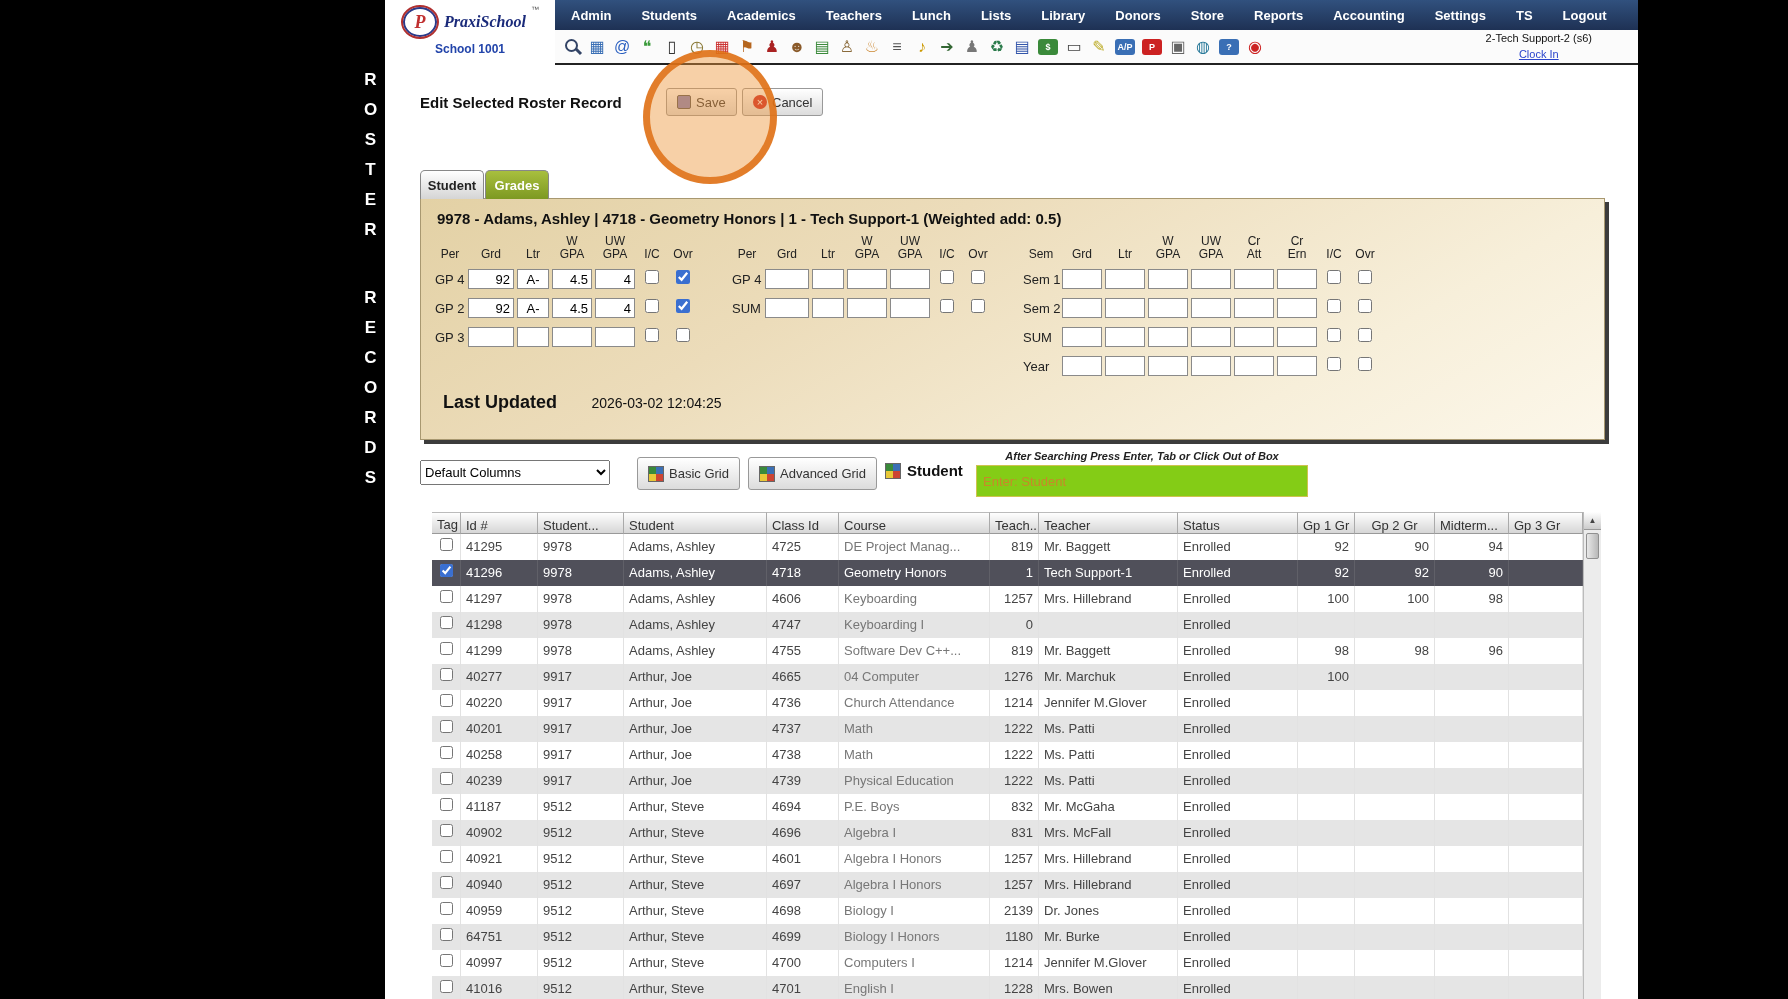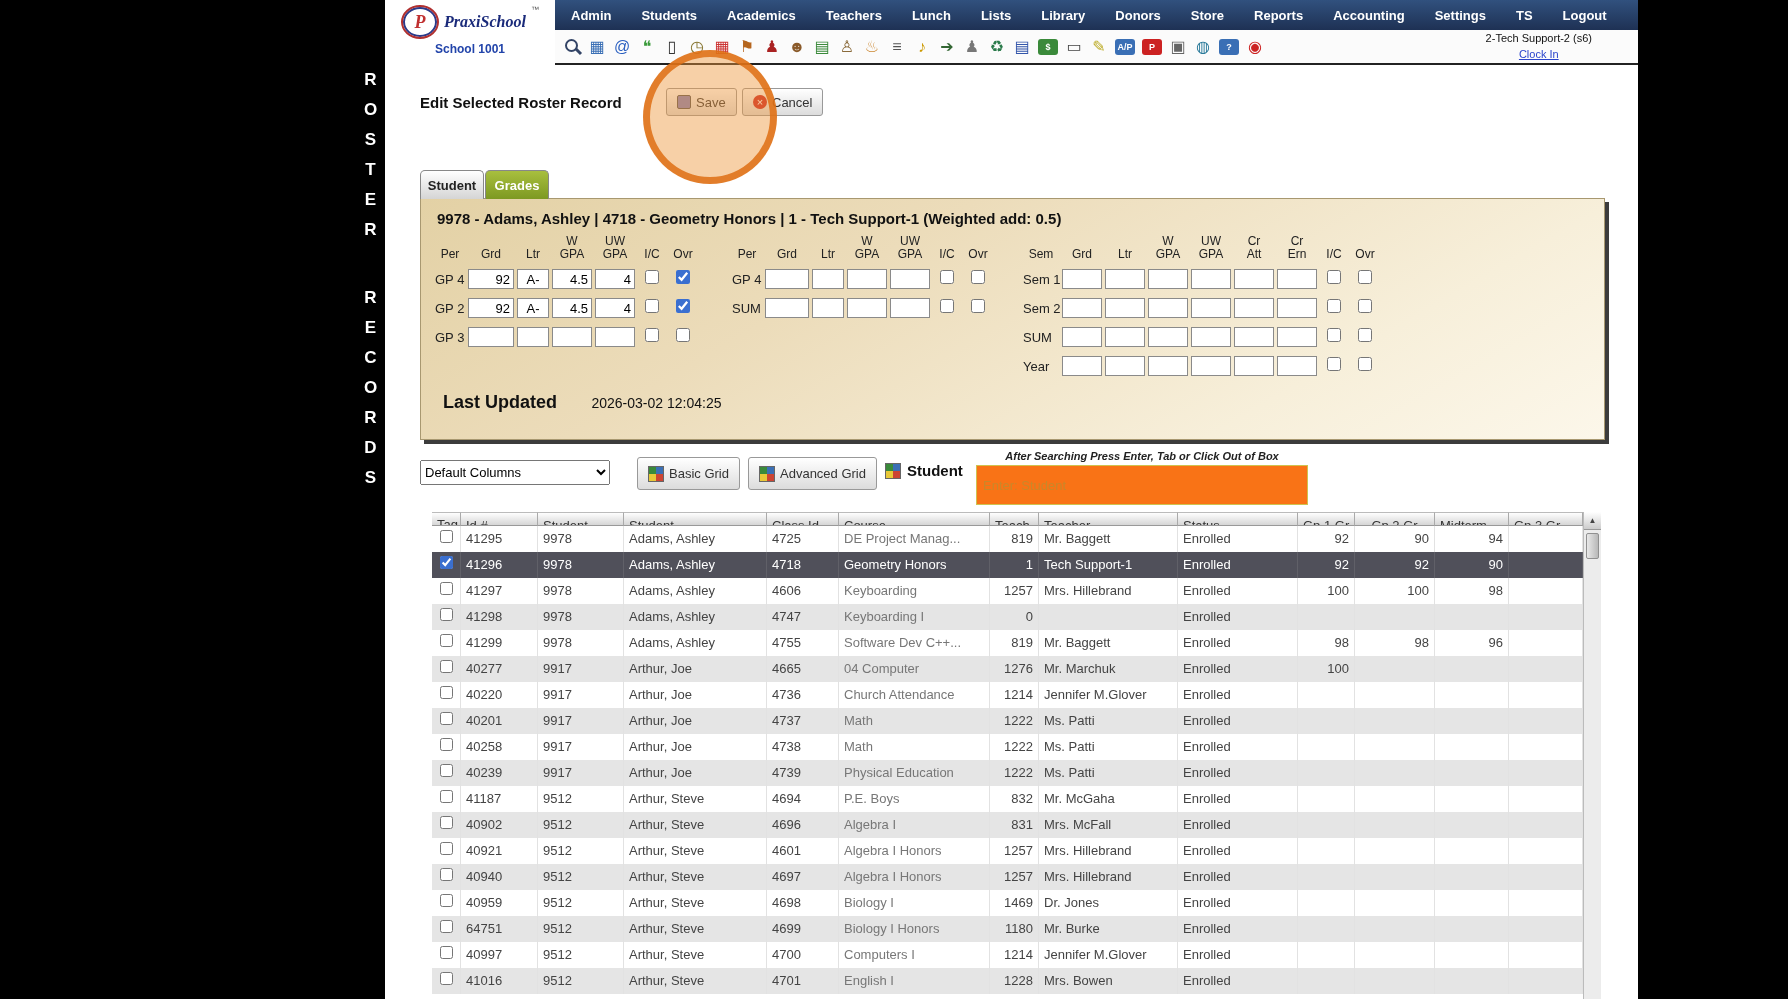--- a/index.html
+++ b/index.html
@@ -71,26 +71,26 @@
   .lu-value { font-size:14px; color:#111; margin-left:30px; }
 
   
   .col-select { position:absolute; left:35px; top:460px; width:190px; height:25px; font-family:inherit; font-size:13px; }
   .grid-btn { position:absolute; top:457px; height:33px; padding:0 10px; }
   .grid-btn.basic { left:252px; } .grid-btn.adv { left:363px; }
   .mini-grid { width:14px; height:14px; border:1px solid #666; display:inline-block;
     background:conic-gradient(#3a6fb5 0 25%, #cc4433 0 50%, #e8c838 0 75%, #3a8a3a 0 100%); }
   .student-label { position:absolute; left:500px; top:462px; display:flex; align-items:center; gap:6px; font-size:15px; font-weight:bold; color:#111; }
   .search-hint { position:absolute; left:591px; top:450px; width:332px; font-size:11px; font-style:italic; font-weight:bold; color:#222; text-align:center; white-space:nowrap; }
-  .student-search { position:absolute; left:591px; top:465px; width:332px; height:40px; box-sizing:border-box; background:#f97316; border:1px solid #cfc24f; font-family:inherit; font-size:13px; padding:0 6px; color:#333; }
+  .student-search { position:absolute; left:591px; top:465px; width:332px; height:32px; box-sizing:border-box; background:#84cc16; border:1px solid #cfc24f; font-family:inherit; font-size:13px; padding:0 6px; color:#333; }
   .student-search::placeholder { color:#c8882a; opacity:1; }
 
   
   .table-wrap { position:absolute; left:47px; top:512px; width:1169px; height:487px; overflow:hidden; }
-  .thead { display:flex; height:14px; }
+  .thead { display:flex; height:22px; }
   .hc { box-sizing:border-box; background:linear-gradient(#fefefe,#d6d6d6); border-right:1px solid #aaa; border-top:1px solid #bbb; border-bottom:1px solid #999; font-size:13px; color:#333; padding:5px 5px 0; white-space:nowrap; overflow:hidden; cursor:pointer; }
   .trow { display:flex; height:26px; background:#fff; cursor:pointer; }
   .trow.alt { background:#e5e5e5; }
   .trow.sel { background:#50505a; }
   .tc { box-sizing:border-box; border-right:1px solid #e2e2e2; font-size:13px; color:#444; padding:5px 5px 0; white-space:nowrap; overflow:hidden; }
   .trow.sel .tc { color:#fff; border-right-color:#606068; }
   .c0{width:29px; text-align:center; padding-top:4px;} .c1{width:77px;} .c2{width:86px;} .c3{width:143px;} .c4{width:72px;}
   .c5{width:151px;} .c6{width:49px;} .c7{width:139px;} .c8{width:120px;} .c9{width:57px;} .c10{width:80px;text-align:center;} .c11{width:74px;} .c12{width:74px;}
   .tc.c5 { color:#777; } .trow.sel .tc.c5 { color:#fff; }
   .tc.c6, .tc.c9, .tc.c10, .tc.c11 { text-align:right; }
@@ -551,21 +551,21 @@
           <div class="tc c11"></div>
           <div class="tc c12"></div>
         </div>
         <div class="trow">
           <div class="tc c0"><input type="checkbox" style=""></div>
           <div class="tc c1">40959</div>
           <div class="tc c2">9512</div>
           <div class="tc c3">Arthur, Steve</div>
           <div class="tc c4">4698</div>
           <div class="tc c5">Biology I</div>
-          <div class="tc c6">1469</div>
+          <div class="tc c6">2139</div>
           <div class="tc c7">Dr. Jones</div>
           <div class="tc c8">Enrolled</div>
           <div class="tc c9"></div>
           <div class="tc c10"></div>
           <div class="tc c11"></div>
           <div class="tc c12"></div>
         </div>
         <div class="trow alt">
           <div class="tc c0"><input type="checkbox" style=""></div>
           <div class="tc c1">64751</div>

